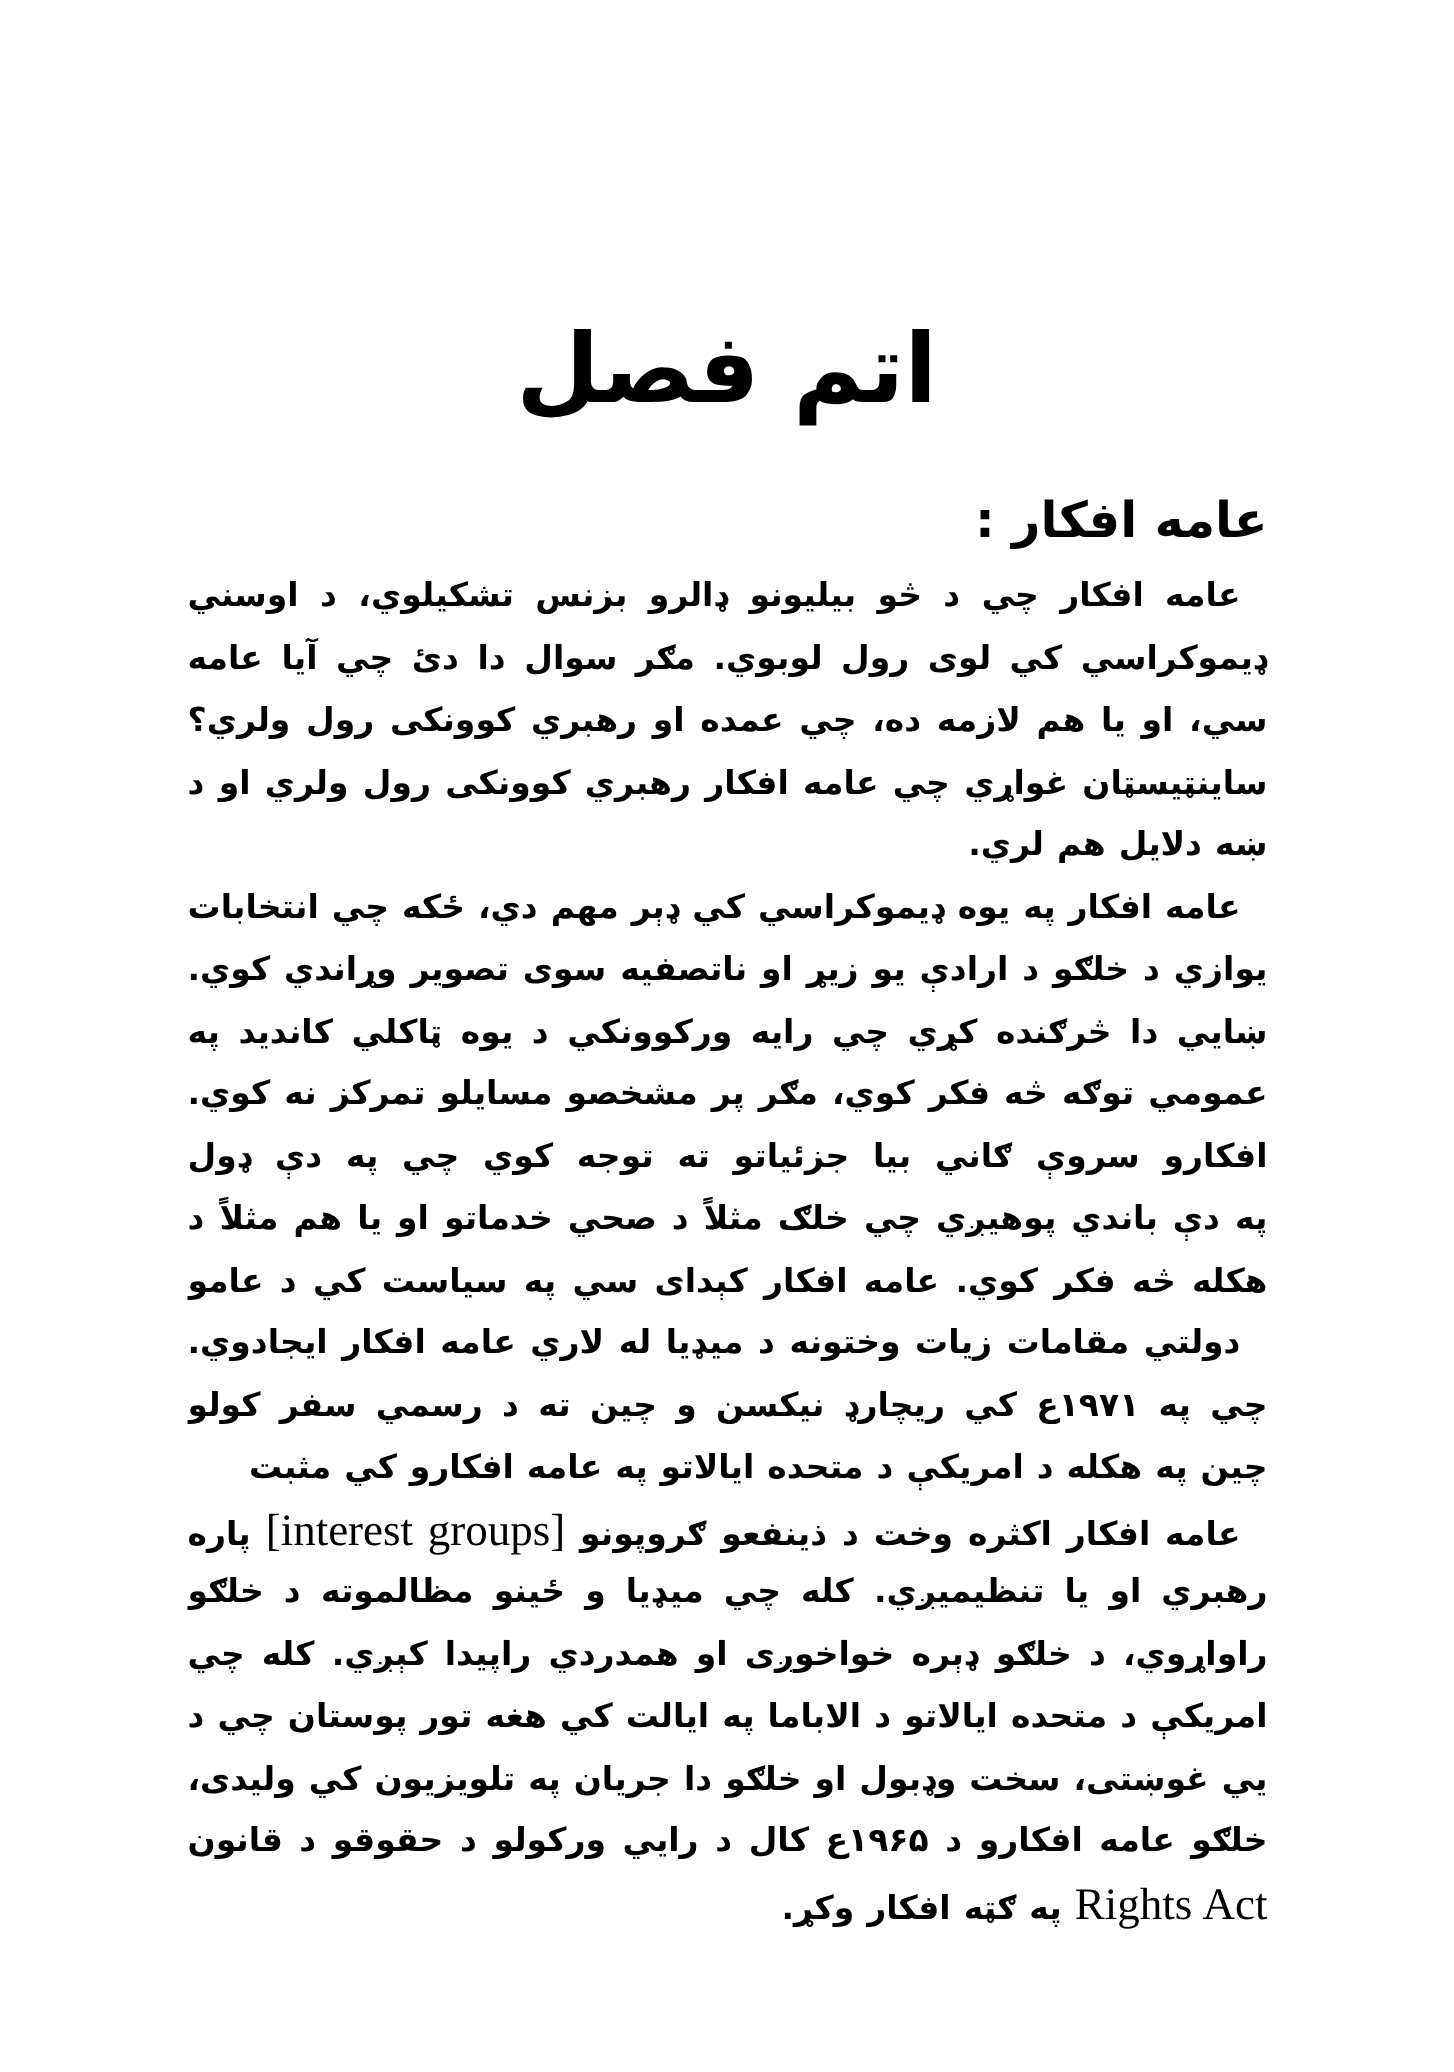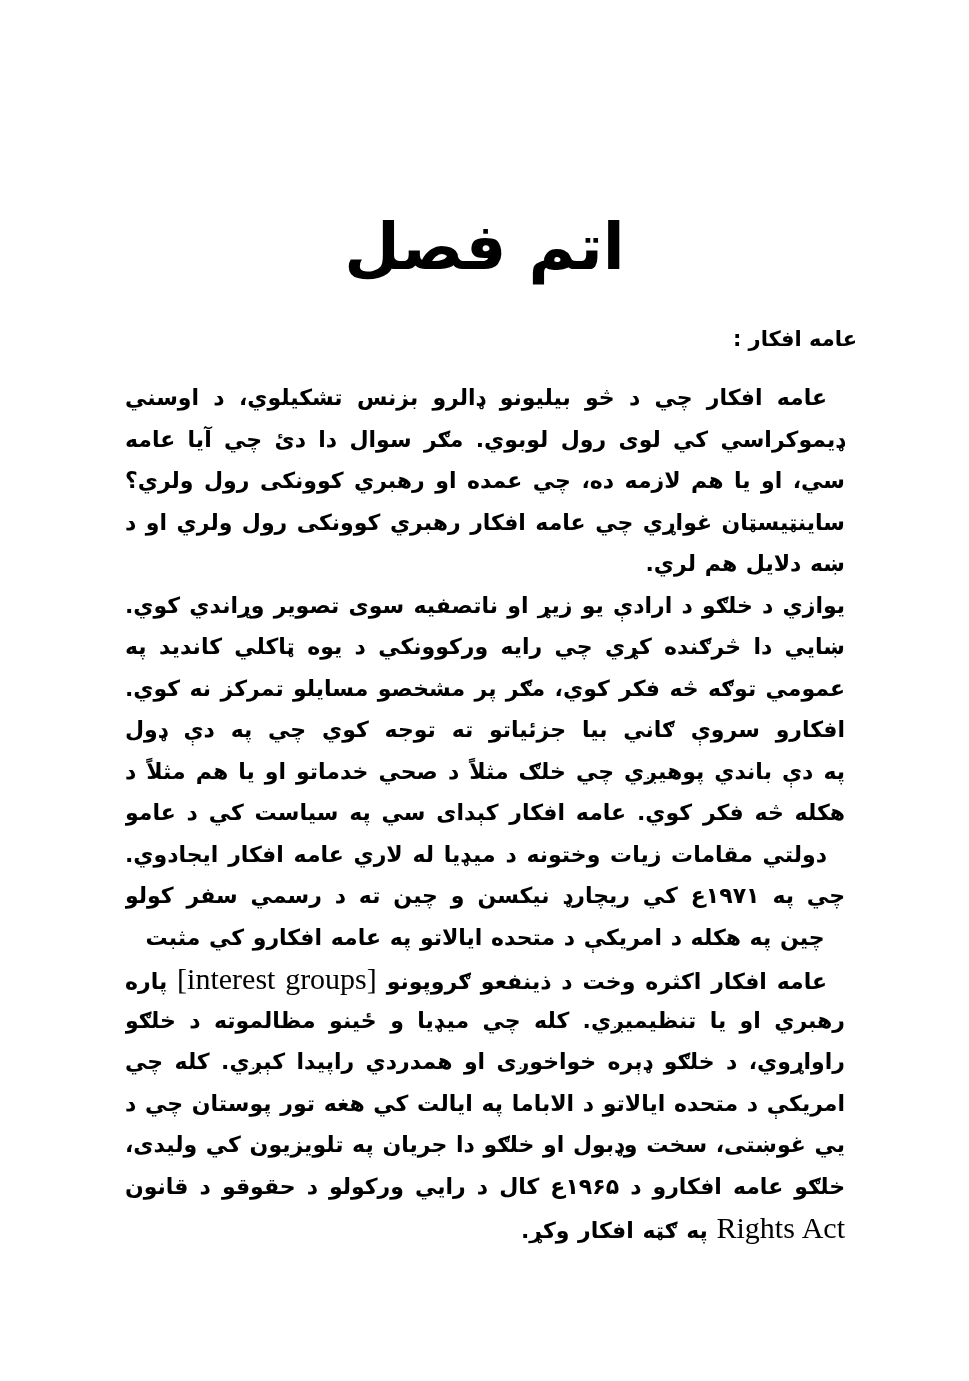--- a/index.html
+++ b/index.html
@@ -21,22 +21,22 @@
     top: 210px; left: 0; right: 0;
     text-align: center;
     font-size: 64px;
     font-weight: bold;
     letter-spacing: 1px;
     direction: rtl;
   }
   .section-heading {
     position: absolute;
     top: 327px;
-    right: 112px;
-    font-size: 21px;
+    right: 124px;
+    font-size: 33px;
     font-weight: bold;
     direction: rtl;
   }
   .body-text {
     position: absolute;
     top: 377px;
     right: 124px;
     left: 125px;
     direction: rtl;
     font-size: 22px;
@@ -47,21 +47,21 @@
     height: 41.5px;
     line-height: 41.5px;
     text-align: justify;
     text-align-last: justify;
     overflow: hidden;
     white-space: normal;
     word-spacing: 1px;
   }
   .line.first { padding-right: 18px; }
   .line.last {
-    text-align: center;
+    text-align: right;
     text-align-last: right;
   }
   .latin {
     font-family: "Liberation Serif", serif;
     font-weight: normal;
     font-size: 30px;
     direction: ltr;
     unicode-bidi: isolate;
   }
 </style>
@@ -78,20 +78,21 @@
 
     <div class="paragraph">
       <div class="line first">عامه افكار چي د څو بيليونو ډالرو بزنس تشكيلوي، د اوسني عصر په</div>
       <div class="line">ډيموكراسي كي لوى رول لوبوي. مګر سوال دا دئ چي آيا عامه افكار كولاى</div>
       <div class="line">سي، او يا هم لازمه ده، چي عمده او رهبري كوونكى رول ولري؟ لږ پوليټيكل</div>
       <div class="line">ساينټيسټان غواړي چي عامه افكار رهبري كوونكى رول ولري او د دې له پاره</div>
       <div class="line last">ښه دلايل هم لري.</div>
     </div>
 
     <div class="paragraph">
+      <div class="line first">عامه افكار په يوه ډيموكراسي كي ډېر مهم دي، ځكه چي انتخابات</div>
       <div class="line">يوازي د خلګو د ارادې يو زيړ او ناتصفيه سوى تصوير وړاندي كوي. انتخابات</div>
       <div class="line">ښايي دا څرګنده كړي چي رايه وركوونكي د يوه ټاكلي كانديد په باب په</div>
       <div class="line">عمومي توګه څه فكر كوي، مګر پر مشخصو مسايلو تمركز نه كوي. د عامه</div>
       <div class="line">افكارو سروې ګاني بيا جزئياتو ته توجه كوي چي په دې ډول رسمي مقامات</div>
       <div class="line">په دې باندي پوهيږي چي خلګ مثلاً د صحي خدماتو او يا هم مثلاً د جنګ په</div>
       <div class="line">هكله څه فكر كوي. عامه افكار كېداى سي په سياست كي د عامو خلګو د</div>
     </div>
 
     <div class="paragraph">
       <div class="line first">دولتي مقامات زيات وختونه د ميډيا له لاري عامه افكار ايجادوي. كله</div>

